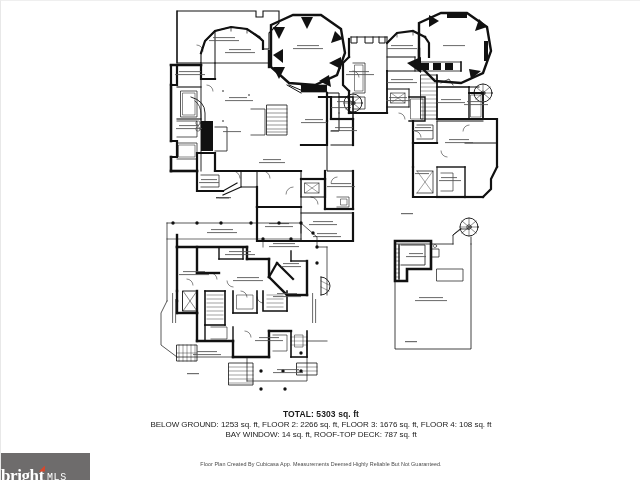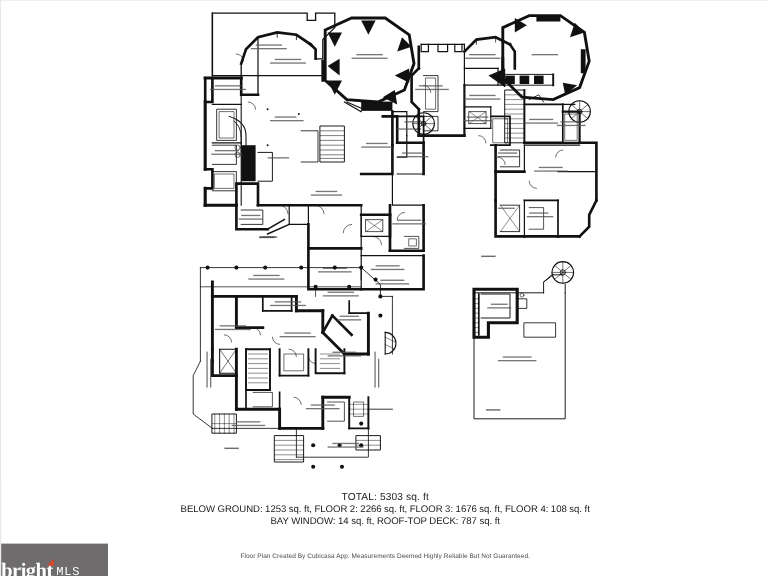--- a/index.html
+++ b/index.html
@@ -22,21 +22,21 @@
   .plan-canvas{position:absolute;left:0;top:0;width:640px;height:400px;}
   .plan-canvas svg{display:block;width:640px;height:400px;}
 
   
   .summary{
     position:absolute;left:0;top:408px;width:640px;
     text-align:center;
     color:#1a1a1a;
   }
   .summary .total{
-    font-size:8.5px;font-weight:normal;letter-spacing:.1px;
+    font-size:8.5px;font-weight:bold;letter-spacing:.1px;
     line-height:11px;
   }
   .summary .line{
     font-size:8px;line-height:10.2px;letter-spacing:-.05px;
   }
   .disclaimer{
     position:absolute;left:0;top:459px;width:640px;
     text-align:center;
     font-size:5.4px;color:#4a4a4a;letter-spacing:.05px;
     line-height:8px;

